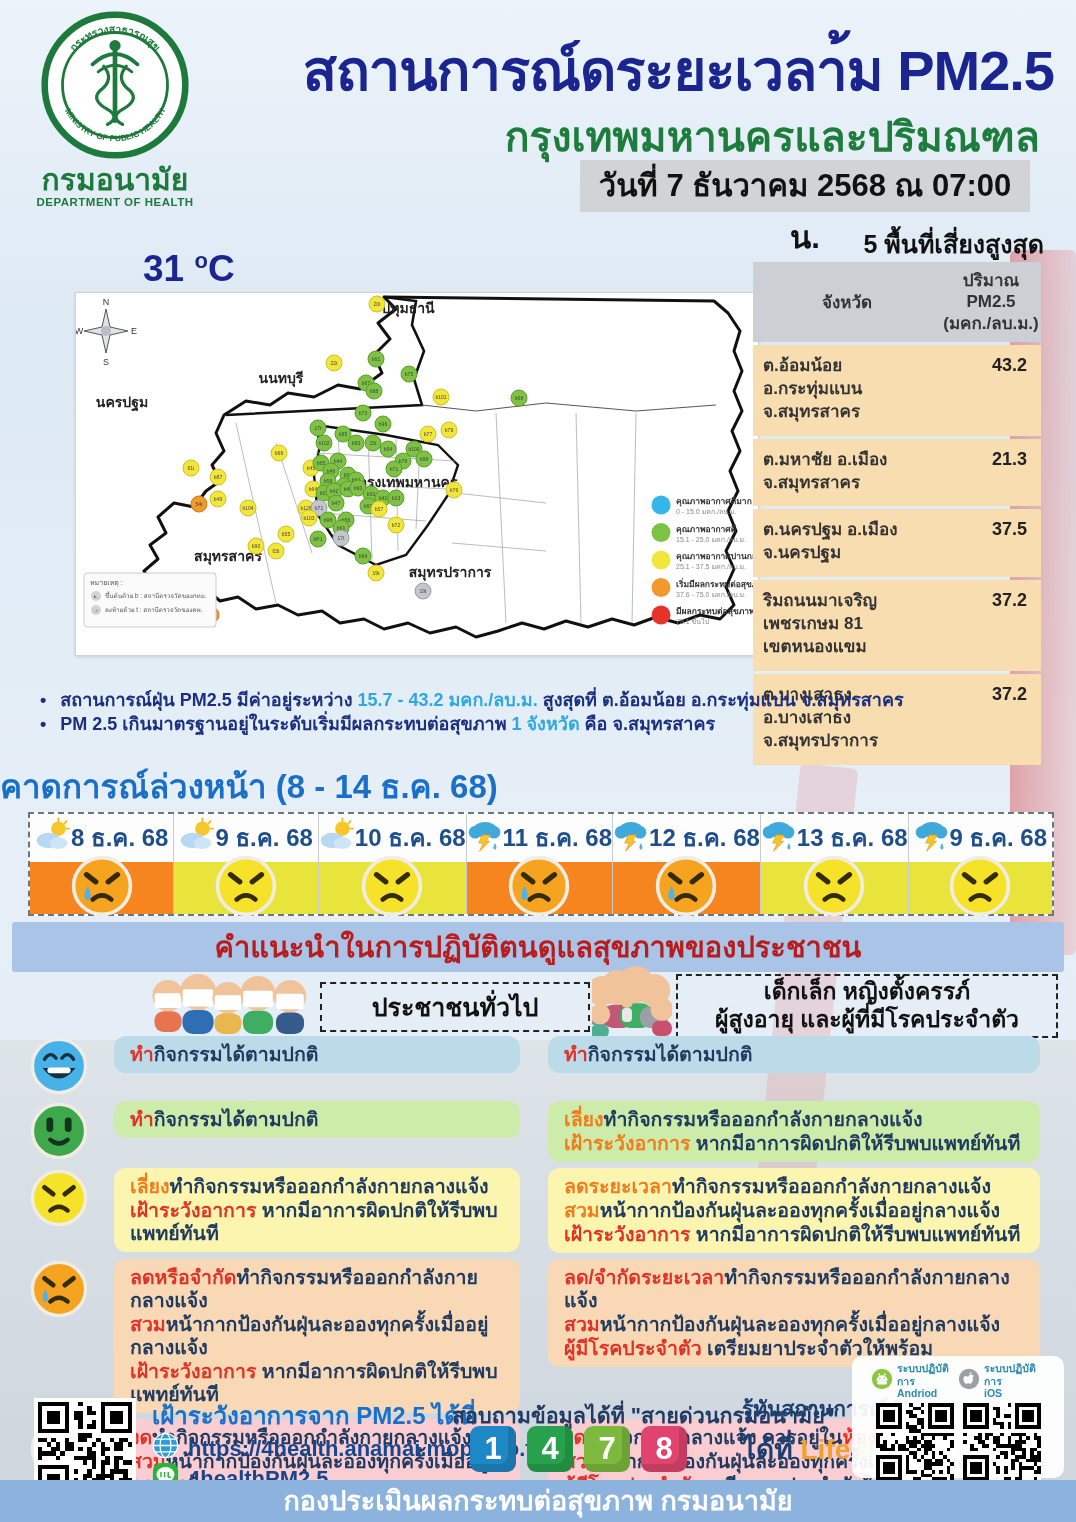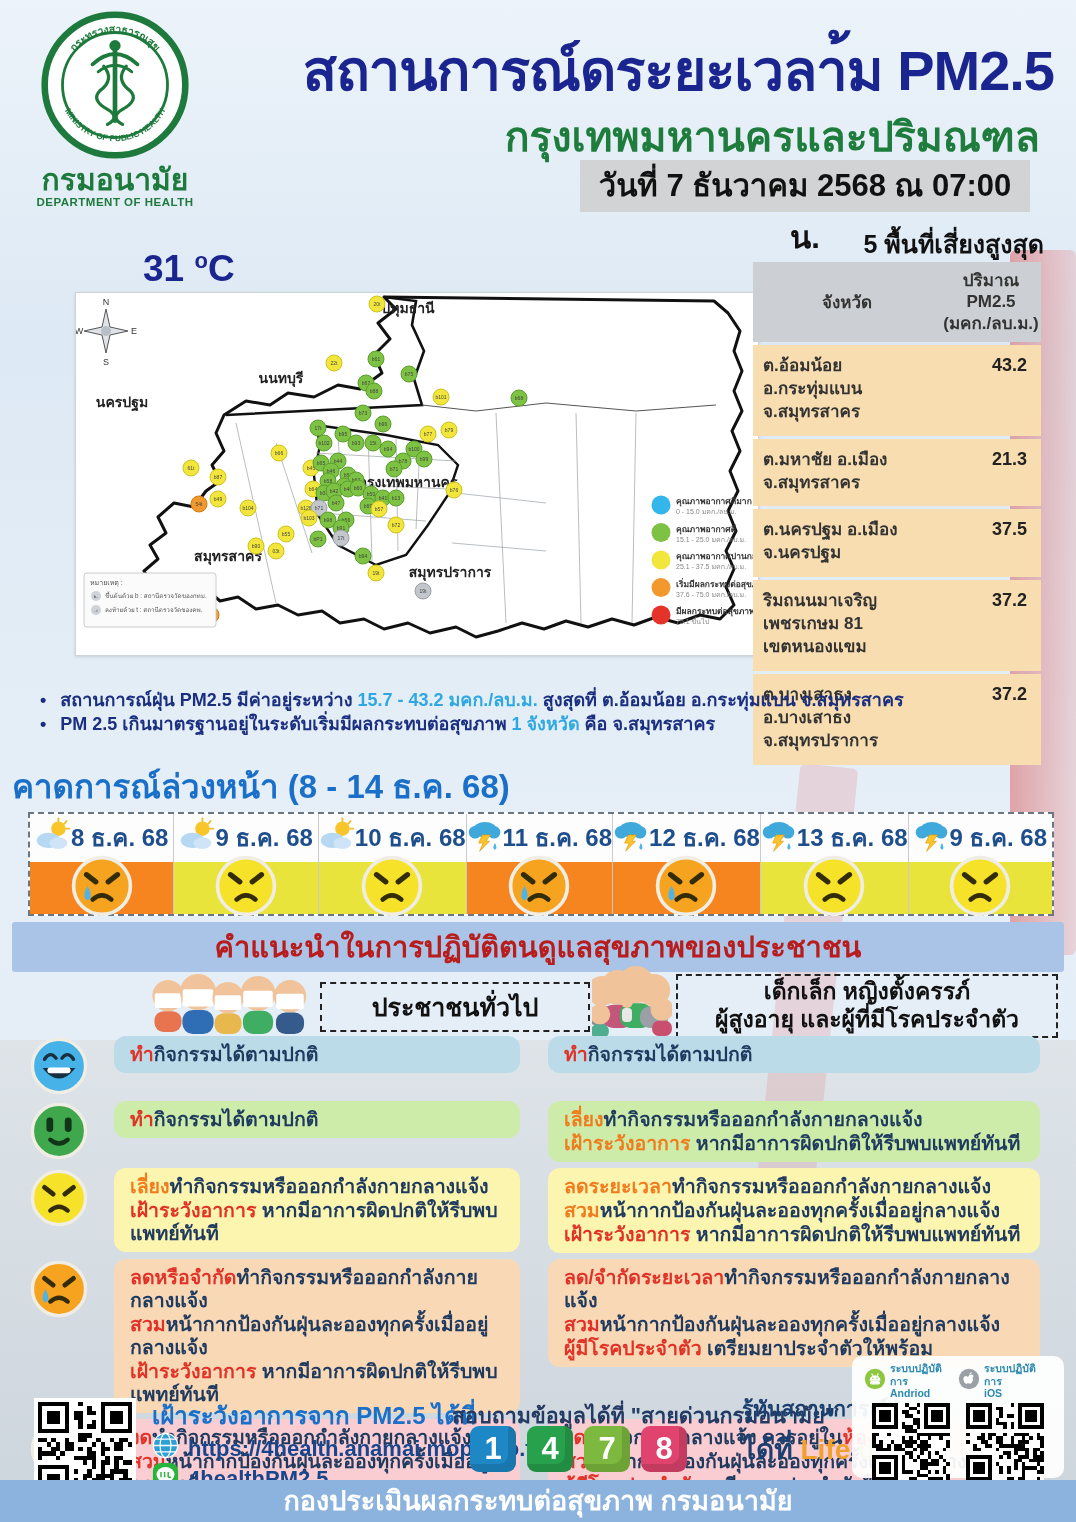--- a/index.html
+++ b/index.html
@@ -38,21 +38,21 @@
     font-weight:bold;color:#333;padding:8px 6px;}
   .rtable .thead .tv{flex:1;display:flex;align-items:center;justify-content:center;text-align:center;
     font-weight:bold;color:#333;white-space:pre-line;padding:8px 2px;line-height:1.25;}
   .rtable .trow{display:flex;background:#f8ddb0;margin-bottom:3px;}
   .rtable .trow .ta{width:176px;color:#333;font-weight:bold;padding:10px 6px 12px 10px;line-height:1.35;}
   .rtable .trow .tv{flex:1;color:#222;font-weight:bold;text-align:right;padding:10px 14px 0 0;font-size:18px;}
   
   .bullets{position:absolute;left:40px;top:688px;width:1010px;}
   .bullet{font-size:18px;font-weight:bold;color:#1b2f80;line-height:1.35;}
   .bullet::before{content:"•";margin-right:14px;color:#1b2f80;}
-  .fc-heading{position:absolute;left:12px;top:760px;color:#1a70c9;font-weight:800;font-size:33px;}
+  .fc-heading{position:absolute;left:0;top:760px;color:#1a70c9;font-weight:800;font-size:33px;}
   
   .forecast{position:absolute;left:28px;top:812px;width:1022px;height:100px;background:#fdfdfd;
     border:2px dashed #6b7683;display:flex;}
   .fc-cell{flex:1;position:relative;border-right:1px solid #c7ccd2;}
   .fc-cell:last-child{border-right:none;}
   .fc-top{height:46px;display:flex;align-items:center;justify-content:center;}
   .fc-top svg{width:36px;height:36px;flex:0 0 36px;}
   .fc-date{font-size:24px;font-weight:bold;color:#1f4e8c;white-space:nowrap;}
   .fc-band{position:absolute;left:0;right:0;bottom:0;height:52px;}
   .fc-face{position:absolute;left:50%;bottom:-3px;transform:translateX(-50%);width:62px;height:62px;}
@@ -85,21 +85,21 @@
   .hotline-digits{position:absolute;left:470px;top:1426px;display:flex;gap:11px;}
   .digit{width:46px;height:46px;border-radius:9px;color:#fff;font-weight:800;font-size:31px;
     display:flex;align-items:center;justify-content:center;box-shadow:inset -8px -8px 0 rgba(0,0,0,.12);}
   .lifedee{position:absolute;left:742px;top:1392px;width:200px;}
   .lifedee .l1{color:#1b3f6e;font-weight:800;font-size:21px;}
   .lifedee .l2{font-weight:800;font-size:28px;margin-top:2px;}
   .lifedee .w1{color:#1b3f6e;}
   .lifedee .w2{color:#f0a02c;}
   .lifedee .w3{color:#8dc63f;}
   .apps-panel{position:absolute;left:852px;top:1356px;width:212px;height:122px;background:rgba(255,255,255,.93);
-    border-radius:10px;display:flex;justify-content:space-around;padding:6px 12px;box-sizing:border-box;}
+    border-radius:10px;display:flex;justify-content:space-around;padding:6px 19px;box-sizing:border-box;}
   .app-col{width:96px;text-align:center;}
   .app-head{display:flex;align-items:center;justify-content:center;gap:4px;margin-bottom:3px;}
   .app-head svg{width:22px;height:22px;flex:0 0 22px;}
   .app-label{color:#2a8ab0;font-weight:800;font-size:10.5px;line-height:1.2;text-align:left;white-space:pre-line;}
   .app-qr{width:78px;height:78px;margin:0 auto;background:#fff;}
   .bottom-bar{position:absolute;left:0;top:1480px;width:100%;height:42px;background:#8cb2de;
     color:#fff;font-weight:800;font-size:27px;text-align:center;line-height:42px;}
 </style>
 </head>
 <body>

